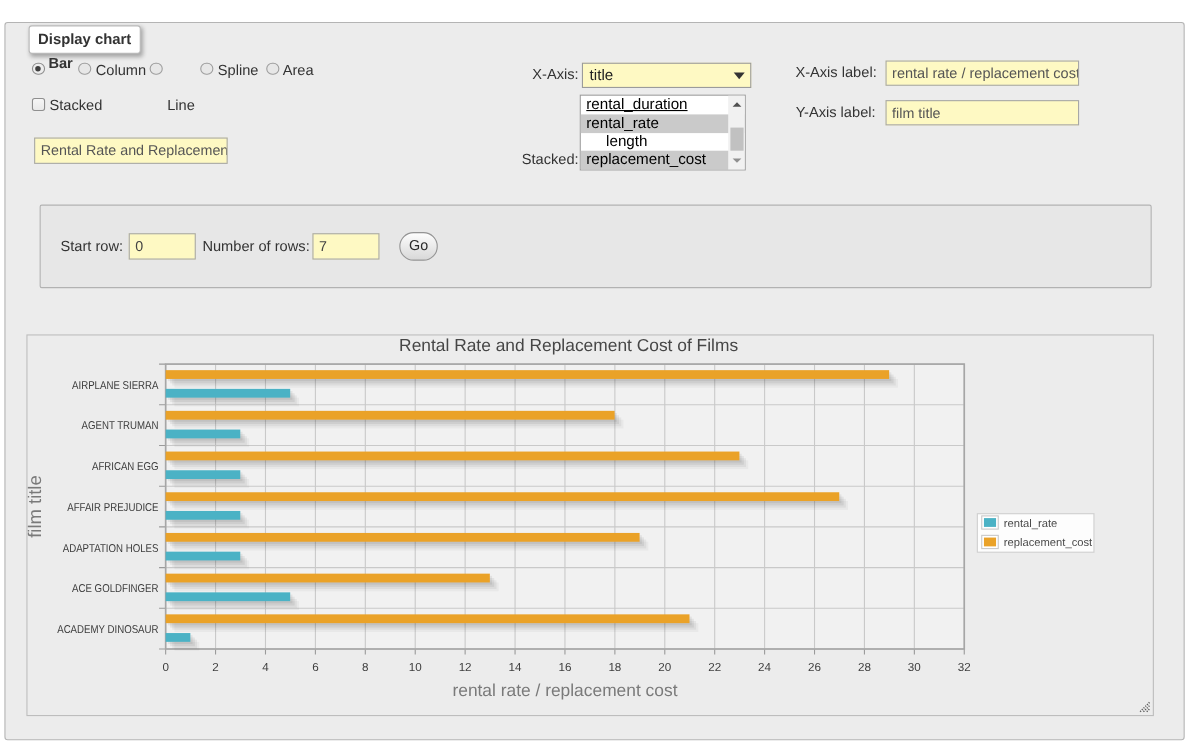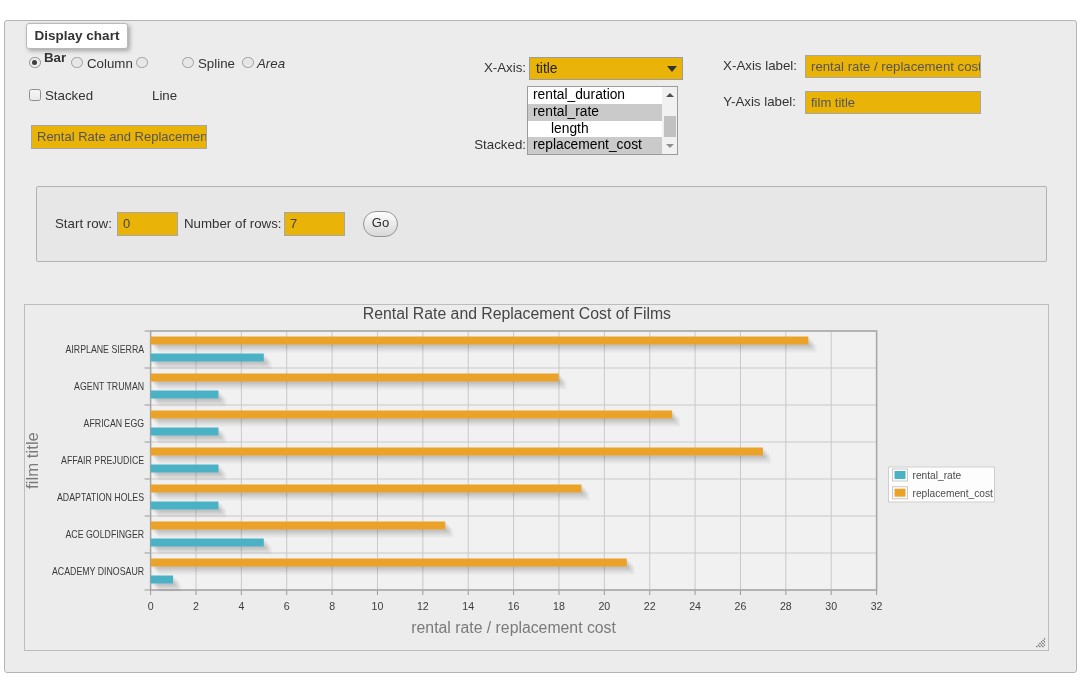--- a/index.html
+++ b/index.html
@@ -1,49 +1,49 @@
 <!DOCTYPE html>
 <html><head><meta charset="utf-8"><style>
 * { margin:0; padding:0; box-sizing:border-box; }
 body { width:1081px; height:681px; background:#fff; position:relative;
   font-family:"Liberation Sans", sans-serif; overflow:hidden; }
 .abs { position:absolute; }
 .lbl { position:absolute; font-size:13.3px; color:#333; line-height:13.3px; }
-.inp { position:absolute; background:#eab308; border:1px solid #a7a7a7;
+.inp { position:absolute; background:#fef9c3; border:1px solid #a7a7a7;
   font-size:13px; color:#555; line-height:21px; padding-left:5px;
   white-space:nowrap; overflow:hidden; }
 </style></head><body>
 
 <div class="abs" style="left:4px;top:20px;width:1073px;height:653px;background:#ececec;border:1px solid #b4b4b4;border-radius:3px;"></div>
 
 <div class="abs" style="left:26px;top:7px;width:102px;height:26px;background:#fff;border:1px solid #b9b9b9;border-radius:3px;box-shadow:2px 2px 4px rgba(0,0,0,0.3);font-size:13.5px;font-weight:bold;color:#333;line-height:24px;text-align:center;margin-top:16px;">Display chart</div>
 
 <div class="abs" style="left:29px;top:56.5px;width:11.5px;height:11.5px;border:1px solid #8f8f8f;border-radius:50%;background:#ededed;"></div>
 <div class="abs" style="left:32.2px;top:59.7px;width:5.2px;height:5.2px;border-radius:50%;background:#3f3f3f;"></div>
 <div class="lbl" style="left:44px;top:51px;font-weight:bold;">Bar</div>
 <div class="abs" style="left:71px;top:56.5px;width:11.5px;height:11.5px;border:1px solid #9e9e9e;border-radius:50%;background:#e7e7e7;"></div>
 <div class="lbl" style="left:87px;top:56.5px;">Column</div>
 <div class="abs" style="left:136px;top:56.5px;width:11.5px;height:11.5px;border:1px solid #9e9e9e;border-radius:50%;background:#e7e7e7;"></div>
 <div class="lbl" style="left:152px;top:56.5px;margin-top:32px;">Line</div>
 <div class="abs" style="left:182px;top:56.5px;width:11.5px;height:11.5px;border:1px solid #9e9e9e;border-radius:50%;background:#e7e7e7;"></div>
 <div class="lbl" style="left:198px;top:56.5px;">Spline</div>
 <div class="abs" style="left:242px;top:56.5px;width:11.5px;height:11.5px;border:1px solid #9e9e9e;border-radius:50%;background:#e7e7e7;"></div>
-<div class="lbl" style="left:257px;top:56.5px;font-style:italic;">Area</div>
+<div class="lbl" style="left:257px;top:56.5px;">Area</div>
 
 <div class="abs" style="left:28.5px;top:88.5px;width:12.5px;height:12.5px;border:1px solid #8f8f8f;border-radius:2.5px;background:linear-gradient(#f6f6f6,#e9e9e9);"></div>
 <div class="lbl" style="left:45px;top:88.5px;">Stacked</div>
 
 <div class="inp" style="left:31px;top:125px;width:176px;height:24px;line-height:22px;">Rental Rate and Replacement Cost of Films</div>
 
 <div class="lbl" style="left:470px;top:61px;width:56px;text-align:right;">X-Axis:</div>
 <div class="inp" style="left:529px;top:57px;width:154px;height:23px;border-color:#9b9b9b;color:#222;font-size:13.8px;padding-left:6px;">title</div>
 <div class="abs" style="left:667px;top:66px;width:0;height:0;border-left:5.5px solid transparent;border-right:5.5px solid transparent;border-top:6.5px solid #333;"></div>
 
 <div class="abs" style="left:527px;top:86px;width:151px;height:69px;background:#fff;border:1px solid #9b9b9b;font-size:13.8px;color:#000;">
-  <div style="height:16.75px;line-height:16.75px;padding-left:5px;">rental_duration</div>
+  <div style="height:16.75px;line-height:16.75px;padding-left:5px;text-decoration:underline;">rental_duration</div>
   <div style="height:16.75px;line-height:16.75px;padding-left:5px;background:#cacaca;">rental_rate</div>
   <div style="height:16.75px;line-height:16.75px;padding-left:23px;">length</div>
   <div style="height:16.75px;line-height:16.75px;padding-left:5px;background:#cacaca;">replacement_cost</div>
 </div>
 
 <div class="abs" style="left:662px;top:87px;width:15px;height:67px;background:#f1f1f1;"></div>
 <div class="abs" style="left:666px;top:93px;width:0;height:0;border-left:4px solid transparent;border-right:4px solid transparent;border-bottom:4.5px solid #505050;"></div>
 <div class="abs" style="left:663.5px;top:116px;width:12px;height:21px;background:#c1c1c1;"></div>
 <div class="abs" style="left:666px;top:144px;width:0;height:0;border-left:4px solid transparent;border-right:4px solid transparent;border-top:4.5px solid #8f8f8f;"></div>
 <div class="lbl" style="left:470px;top:138px;width:56px;text-align:right;">Stacked:</div>

